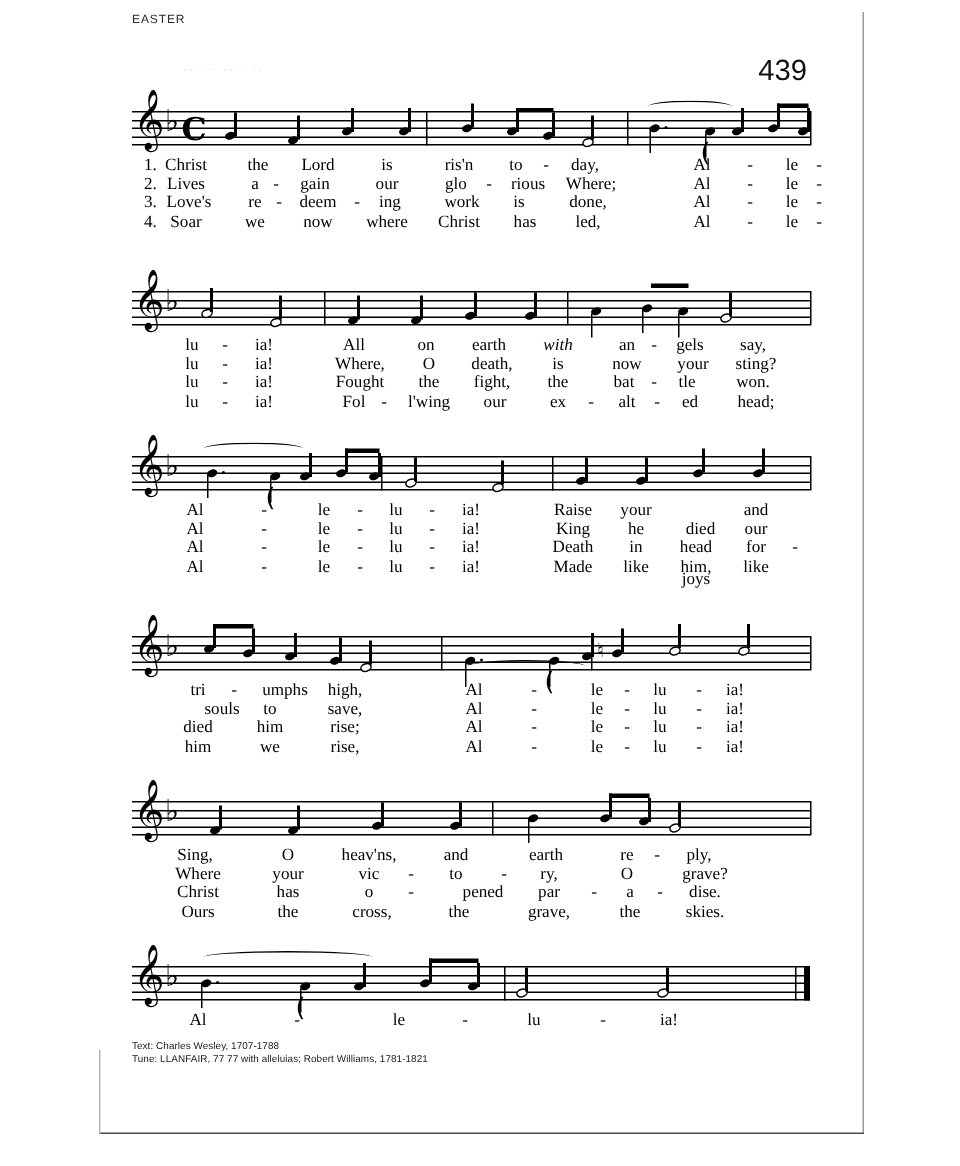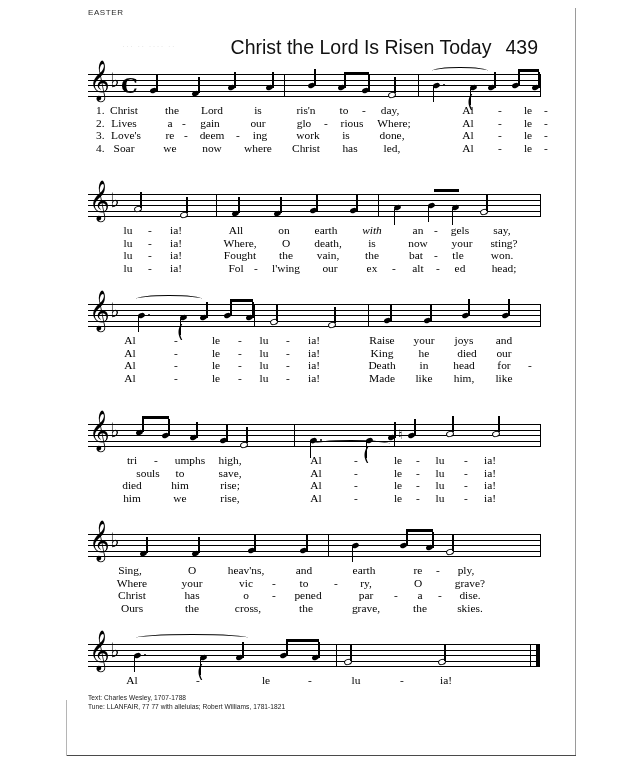--- a/index.html
+++ b/index.html
@@ -234,21 +234,20 @@
 
   <div class="frame-right"></div>
   <div class="frame-bottom"></div>
   <div class="frame-left"></div>
 
   <div class="section-label">EASTER</div>
 
   <div class="scan-ghost">··· ·· ···· ··</div>
 
   <div class="title-row">
-    <span class="hymn-title">Christ the Lord Is Risen Today</span>
     <span class="hymn-number">439</span>
   </div>
 
   <div id="systems-host">
       <div class="system" style="top: 74px;">
         <div class="staff">
           <div class="line l1"></div>
           <div class="line l2"></div>
           <div class="line l3"></div>
           <div class="line l4"></div>
@@ -414,21 +413,21 @@
             <span class="syl" style="left: 330px;">now</span>
             <span class="syl" style="left: 374px;">your</span>
             <span class="syl" style="left: 416px;">sting?</span>
           </div>
           <div class="lyric-line">
             <span class="syl" style="left: 40px;">lu</span>
             <span class="syl" style="left: 62px;">-</span>
             <span class="syl" style="left: 88px;">ia!</span>
             <span class="syl" style="left: 152px;">Fought</span>
             <span class="syl" style="left: 198px;">the</span>
-            <span class="syl" style="left: 240px;">vain,</span>
+            <span class="syl" style="left: 240px;">fight,</span>
             <span class="syl" style="left: 284px;">the</span>
             <span class="syl" style="left: 328px;">bat</span>
             <span class="syl" style="left: 348px;">-</span>
             <span class="syl" style="left: 370px;">tle</span>
             <span class="syl" style="left: 414px;">won.</span>
           </div>
           <div class="lyric-line">
             <span class="syl" style="left: 40px;">lu</span>
             <span class="syl" style="left: 62px;">-</span>
             <span class="syl" style="left: 88px;">ia!</span>
@@ -488,21 +487,21 @@
           <div class="lyric-line">
             <span class="syl" style="left: 42px;">Al</span>
             <span class="syl" style="left: 88px;">-</span>
             <span class="syl" style="left: 128px;">le</span>
             <span class="syl" style="left: 152px;">-</span>
             <span class="syl" style="left: 176px;">lu</span>
             <span class="syl" style="left: 200px;">-</span>
             <span class="syl" style="left: 226px;">ia!</span>
             <span class="syl" style="left: 294px;">Raise</span>
             <span class="syl" style="left: 336px;">your</span>
-            <span class="syl" style="left: 376px;">joys</span>
+            <span class="syl" style="left: 376px; margin-top: 46px;">joys</span>
             <span class="syl" style="left: 416px;">and</span>
           </div>
           <div class="lyric-line">
             <span class="syl" style="left: 42px;">Al</span>
             <span class="syl" style="left: 88px;">-</span>
             <span class="syl" style="left: 128px;">le</span>
             <span class="syl" style="left: 152px;">-</span>
             <span class="syl" style="left: 176px;">lu</span>
             <span class="syl" style="left: 200px;">-</span>
             <span class="syl" style="left: 226px;">ia!</span>
@@ -681,21 +680,21 @@
             <span class="syl" style="left: 248px;">-</span>
             <span class="syl" style="left: 278px;">ry,</span>
             <span class="syl" style="left: 330px;">O</span>
             <span class="syl" style="left: 382px;">grave?</span>
           </div>
           <div class="lyric-line">
             <span class="syl" style="left: 44px;">Christ</span>
             <span class="syl" style="left: 104px;">has</span>
             <span class="syl" style="left: 158px;">o</span>
             <span class="syl" style="left: 186px;">-</span>
-            <span class="syl" style="left: 220px;">pened</span>
+            <span class="syl" style="left: 234px;">pened</span>
             <span class="syl" style="left: 278px;">par</span>
             <span class="syl" style="left: 308px;">-</span>
             <span class="syl" style="left: 332px;">a</span>
             <span class="syl" style="left: 352px;">-</span>
             <span class="syl" style="left: 382px;">dise.</span>
           </div>
           <div class="lyric-line">
             <span class="syl" style="left: 44px;">Ours</span>
             <span class="syl" style="left: 104px;">the</span>
             <span class="syl" style="left: 160px;">cross,</span>

